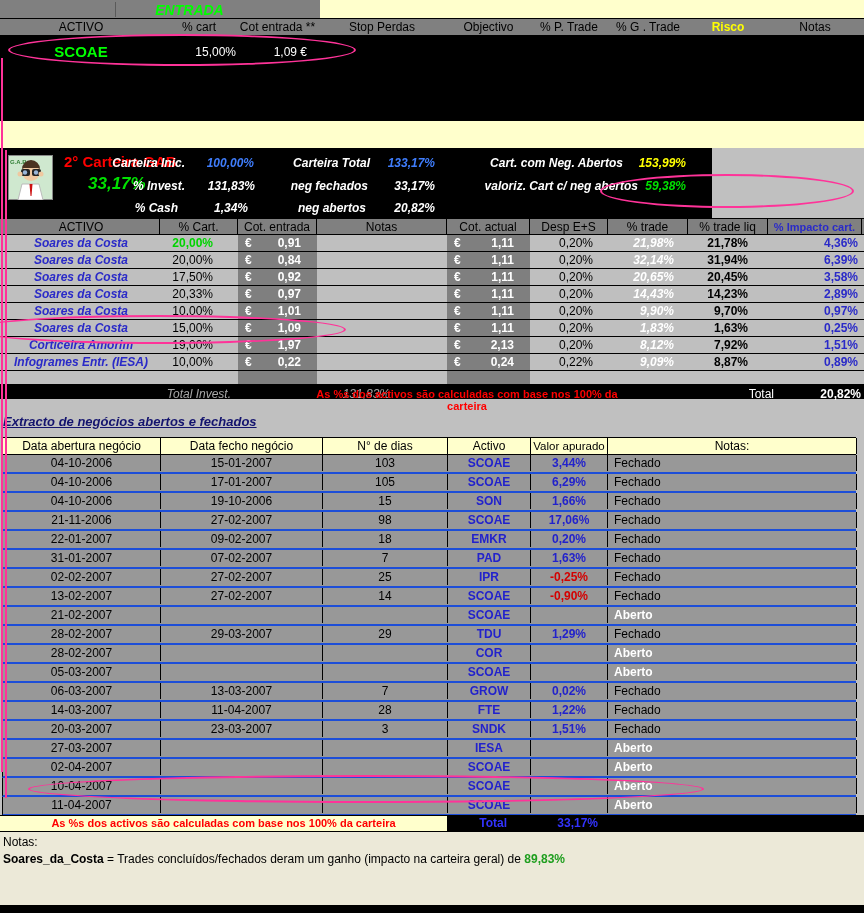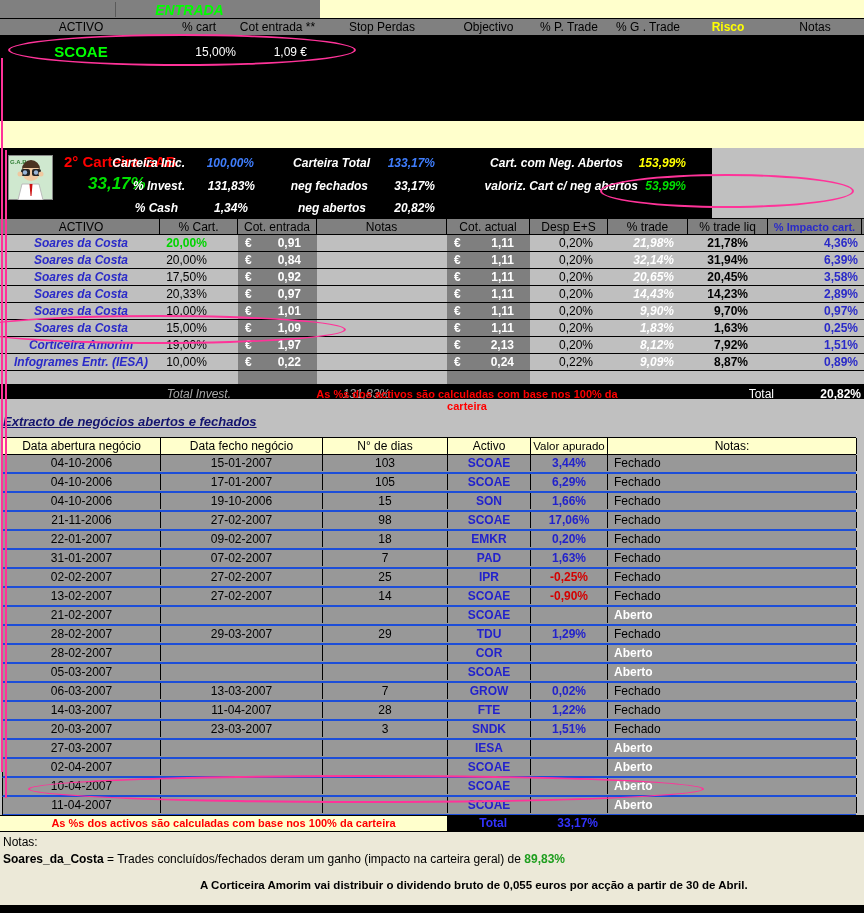--- a/index.html
+++ b/index.html
@@ -39,21 +39,21 @@
   .c6{left:608px;width:80px;} .c7{left:688px;width:80px;} .c8{left:768px;width:94px;}
   #t1-head{left:0;top:218px;width:864px;height:17px;background:#808080;
       border-top:1px solid #000;border-bottom:1px solid #000;box-sizing:border-box;}
   #t1-head .t1c{border-right:1px solid #000;box-sizing:border-box;}
   #t1-head .t1c:first-child{border-left:1px solid #000;}
   .t1c{position:absolute;top:0;height:16px;line-height:16px;font-size:12px;
       text-align:center;color:#000;overflow:hidden;}
   #t1-rows{left:0;top:235px;width:864px;}
   .t1row{position:relative;height:17px;background:#bfbfbf;border-bottom:1px solid #000;box-sizing:border-box;}
   .cell-activo{color:#2a2ac8;font-weight:bold;font-style:italic;}
-  .cell-pct{text-align:center;padding-right:25px;box-sizing:border-box;}
+  .cell-pct{text-align:right;padding-right:25px;box-sizing:border-box;}
   .cell-pct.green{color:#00d400;font-weight:bold;}
   .euro{background:#7f7f7f;color:#fff;font-weight:bold;display:flex;
       justify-content:space-between;padding:0 16px 0 7px;box-sizing:border-box;}
   .cell-desp{text-align:right;padding-right:15px;box-sizing:border-box;}
   .cell-trade{color:#fff;font-weight:bold;font-style:italic;text-align:right;padding-right:14px;box-sizing:border-box;}
   .cell-liq{font-weight:bold;text-align:right;padding-right:20px;box-sizing:border-box;}
   .cell-imp{color:#2a2ac8;font-weight:bold;text-align:right;padding-right:4px;box-sizing:border-box;}
   .head-imp{color:#2a2ac8;font-weight:bold;font-size:11px;}
   #t1-empty{left:0;top:371px;width:864px;height:14px;background:#bfbfbf;
       border-bottom:1px solid #000;box-sizing:border-box;}
@@ -165,21 +165,21 @@
     <div class="stat lab nw" style="right:342px;top:8px;">Carteira Total</div>
     <div class="stat v-blue nw" style="right:277px;top:8px;">133,17%</div>
     <div class="stat lab nw" style="right:344px;top:31px;margin-left:32px;">neg fechados</div>
     <div class="stat v-white nw" style="right:277px;top:31px;">33,17%</div>
     <div class="stat lab nw" style="right:346px;top:53px;">neg abertos</div>
     <div class="stat v-white nw" style="right:277px;top:53px;">20,82%</div>
 
     <div class="stat lab nw" style="right:89px;top:8px;">Cart. com Neg. Abertos</div>
     <div class="stat v-yellow nw" style="right:26px;top:8px;">153,99%</div>
     <div class="stat lab nw" style="right:74px;top:31px;">valoriz. Cart c/ neg abertos</div>
-    <div class="stat v-green nw" style="right:26px;top:31px;">53,99%</div>
+    <div class="stat v-green nw" style="right:26px;top:31px;">59,38%</div>
   </div>
 
   <div class="abs" id="t1-head">
     <div class="t1c c0">ACTIVO</div>
     <div class="t1c c1">% Cart.</div>
     <div class="t1c c2">Cot. entrada</div>
     <div class="t1c c3">Notas</div>
     <div class="t1c c4">Cot. actual</div>
     <div class="t1c c5">Desp E+S</div>
     <div class="t1c c6">% trade</div>
@@ -519,21 +519,20 @@
 
   <div class="abs" id="bar2-cream">As %s dos activos são calculadas com base nos 100% da carteira</div>
   <div class="abs" id="bar2-black">
     <div class="abs bar2-blue nw" style="right:357px;">Total</div>
     <div class="abs bar2-blue nw" style="right:266px;">33,17%</div>
   </div>
 
   <div class="abs" id="notes">
     <div class="abs nw" id="notes-title">Notas:</div>
     <div class="abs nw" id="note-line1"><span class="nname">Soares_da_Costa</span><span> = Trades concluídos/fechados deram um ganho (impacto na carteira geral) de </span><span class="nval">89,83%</span></div>
-    <div class="abs nw" id="note-line2">A Corticeira Amorim vai distribuir o dividendo bruto de 0,055 euros por acção a partir de 30 de Abril.</div>
   </div>
   <div class="abs" id="bottom-strip"></div>
 
   <div class="oval" style="left:8px;top:34px;width:344px;height:28px;"></div>
   <div class="oval" style="left:600px;top:174px;width:250px;height:30px;"></div>
   <div class="oval" style="left:-30px;top:315px;width:372px;height:25px;"></div>
   <div class="oval" style="left:28px;top:775px;width:672px;height:24px;"></div>
   <div class="pline" style="left:1px;top:58px;height:714px;"></div>
   <div class="pline" style="left:5px;top:150px;height:648px;"></div>
 

